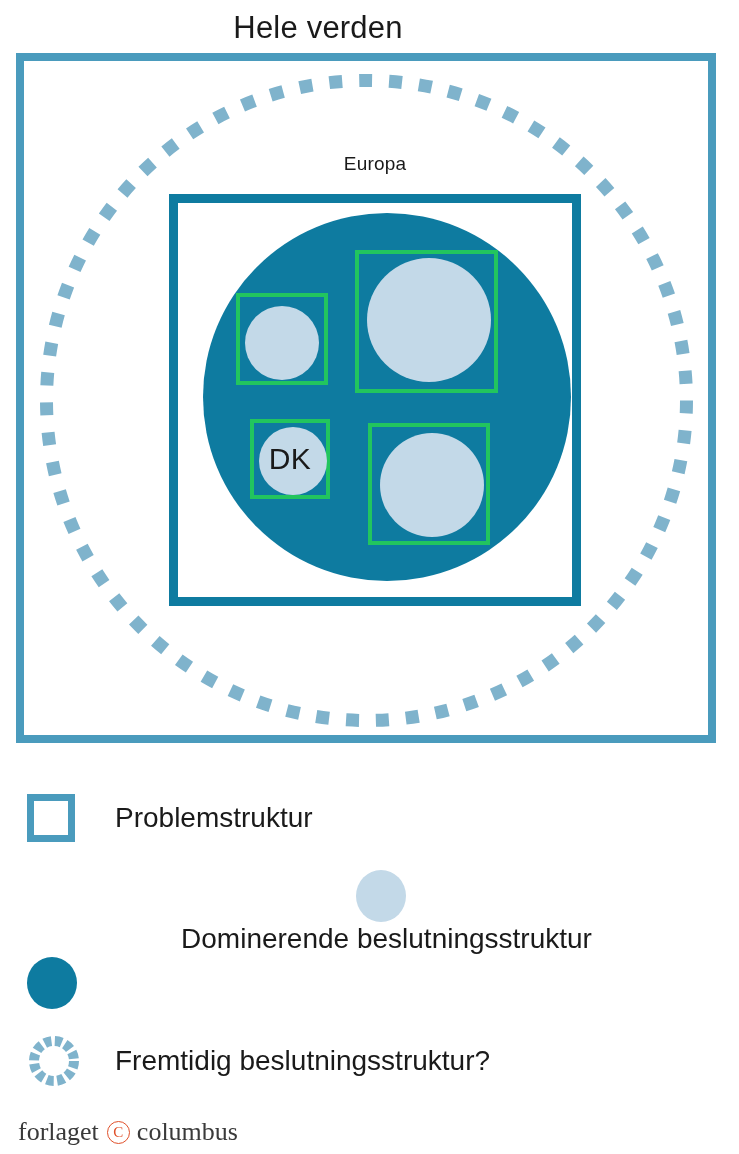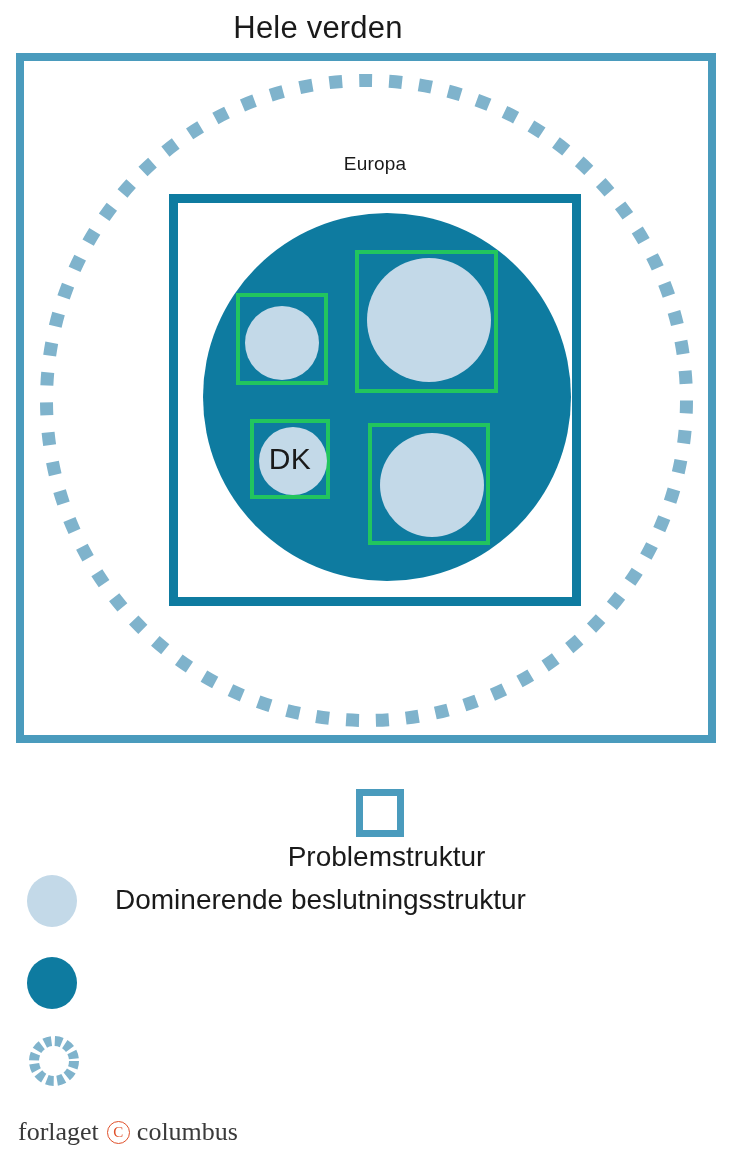--- a/index.html
+++ b/index.html
@@ -143,22 +143,22 @@
     width: 739px;
   }
   .legend-row {
     position: absolute;
     left: 0;
     width: 739px;
     height: 64px;
     display: flex;
     align-items: center;
   }
-  .legend-row.r0 { top: 0px; flex-direction: column; }
-  .legend-row.r1 { top: 82px; }
+  .legend-row.r0 { top: 0px; }
+  .legend-row.r1 { top: 82px; flex-direction: column; }
   .legend-row.r2 { top: 164px; }
   .legend-row.r3 { top: 243px; }
 
   .legend-marker {
     position: relative;
     width: 54px;
     height: 54px;
     margin-left: 27px;
     flex: 0 0 auto;
   }
@@ -283,20 +283,21 @@
       <div class="m-new-circle"></div>
     </div>
   </div>
 
   <div class="legend-row r3">
     <div class="legend-marker">
       <svg class="m-dotted" viewBox="0 0 54 54" aria-hidden="true">
         <circle cx="27" cy="27" r="20" fill="none" stroke="#7fb3cc" stroke-width="10" stroke-linecap="butt" stroke-dasharray="7 3.5"></circle>
       </svg>
     </div>
+    <div class="legend-label">Fremtidig beslutningsstruktur?</div>
   </div>
 
 </div>
 
 <div class="footer-logo">
   <span>forlaget</span>
   <span class="c-mark">C</span>
   <span>columbus</span>
 </div>
 

